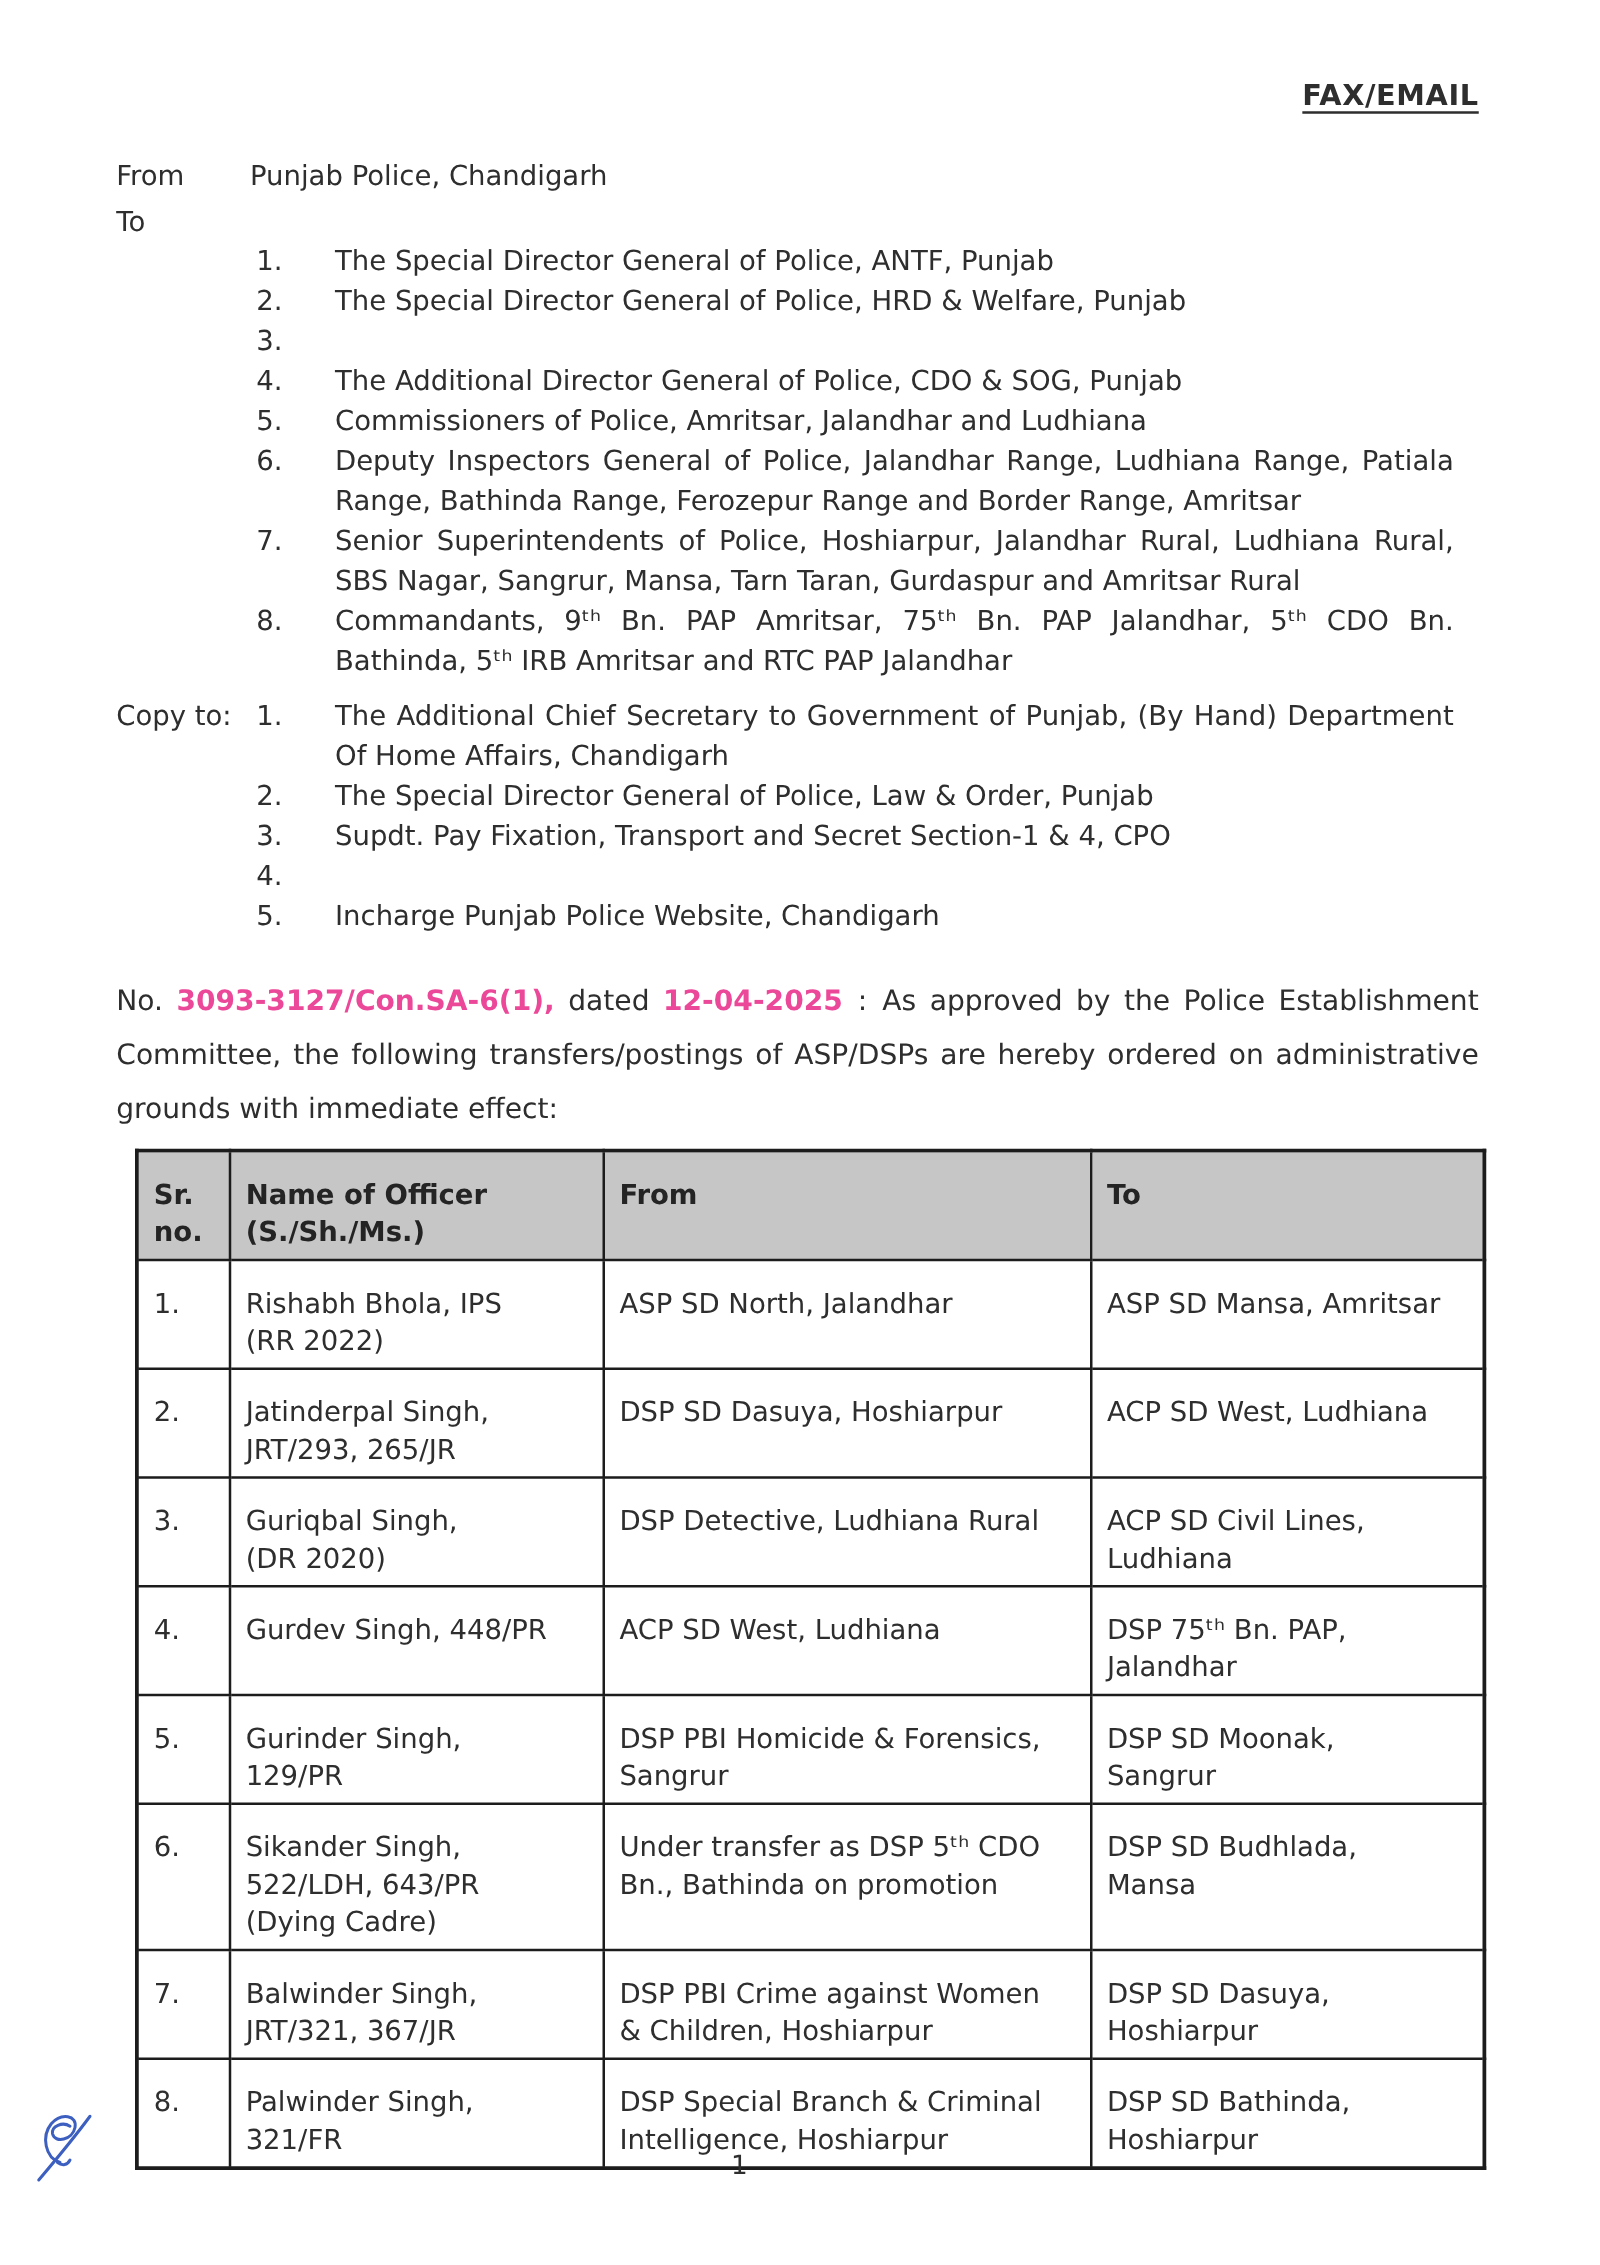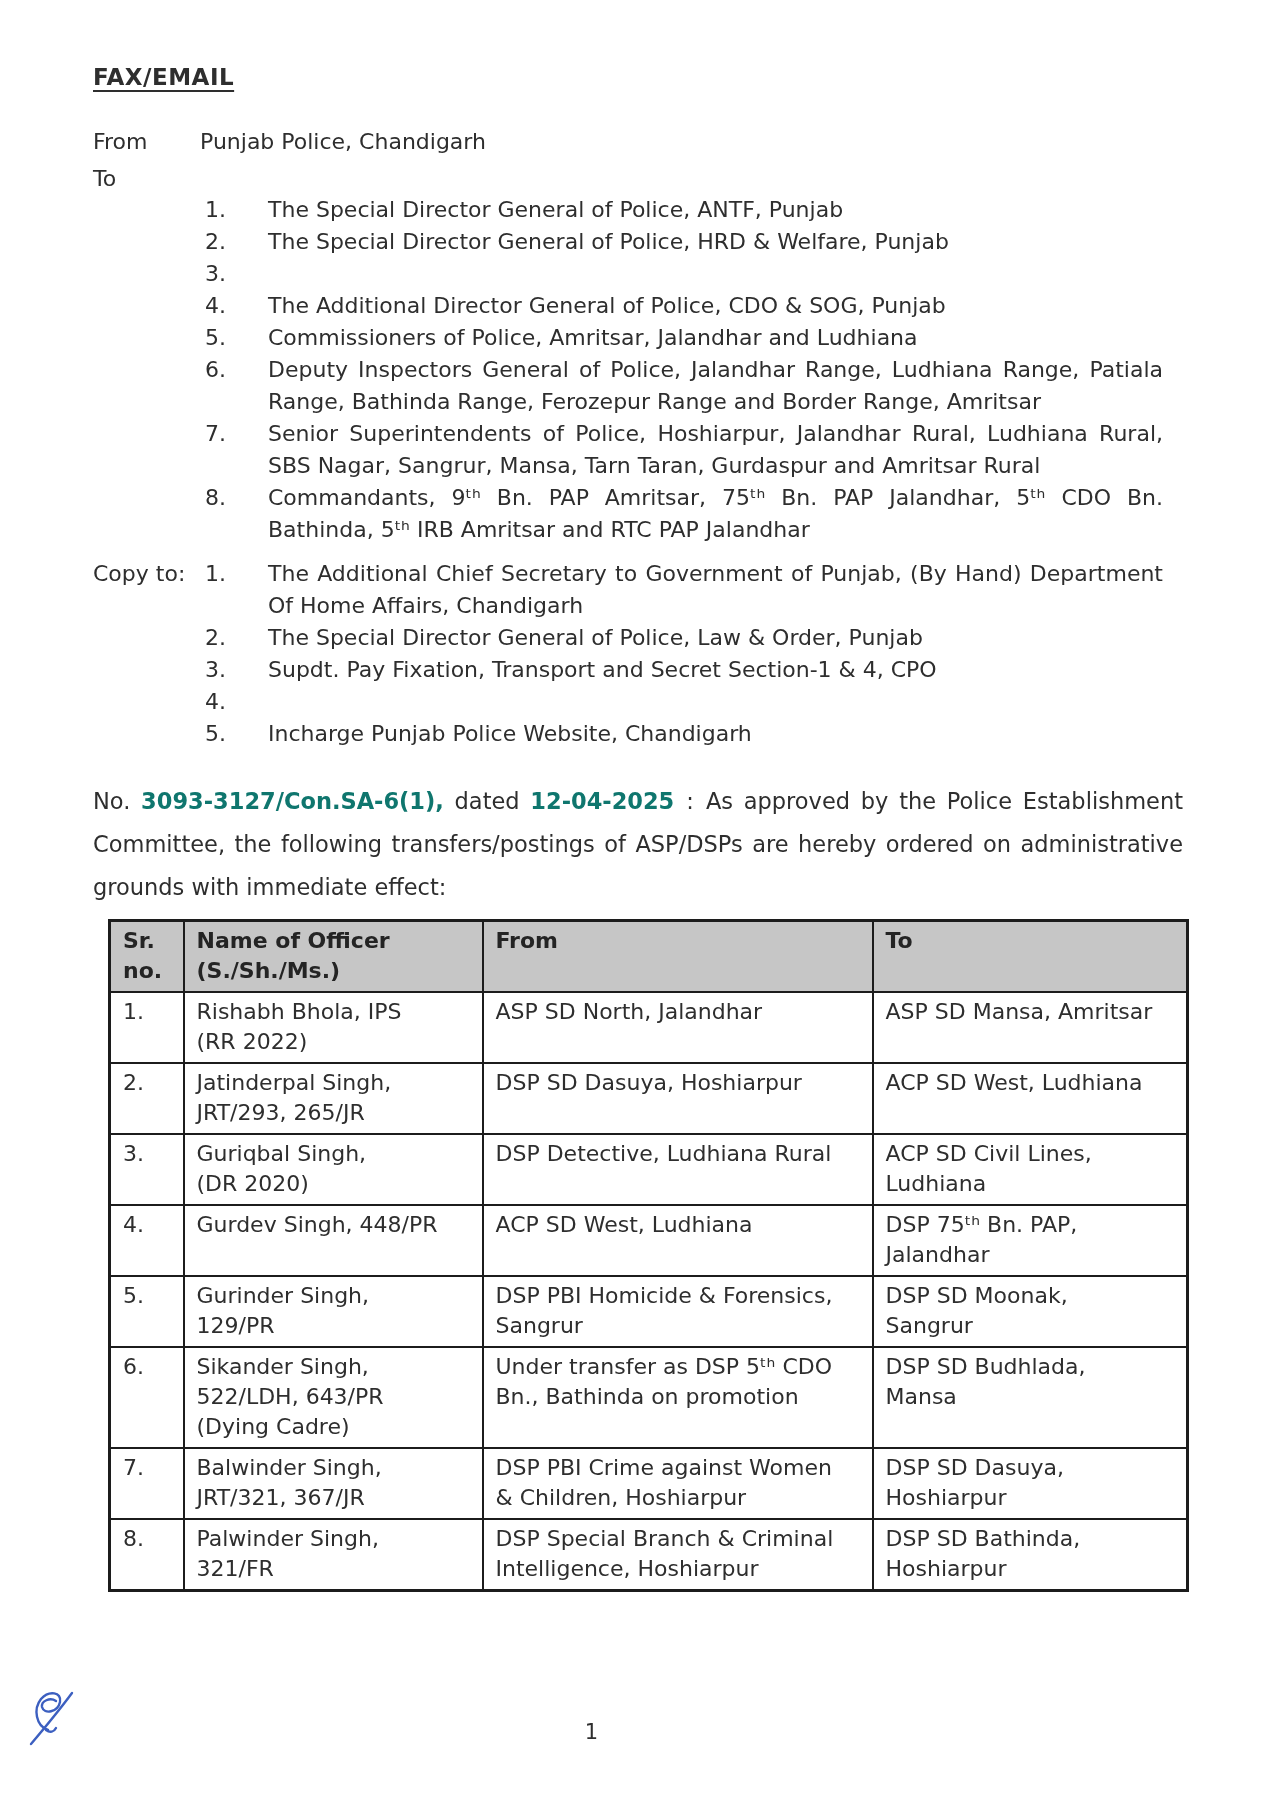--- a/index.html
+++ b/index.html
@@ -3,50 +3,50 @@
 <meta charset="utf-8">
 <style>
   html,body { margin:0; padding:0; background:#e8e8e8; }
   .page {
     position:relative; width:1280px; height:1812px; background:#ffffff;
     font-family:"DejaVu Sans", sans-serif; color:#2e2e2e; overflow:hidden;
   }
   .content { position:absolute; left:93px; top:0; width:1090px; }
 
   .title {
-    margin:64px 0 0 0; text-align:left;
+    margin:64px 0 0 0; text-align:right;
     font-size:23px; font-weight:bold; letter-spacing:0.5px;
     text-decoration:underline; text-decoration-thickness:2px; text-underline-offset:5px;
   }
 
   .addr { margin-top:38px; font-size:22px; line-height:28px; }
   .addr-row { display:grid; grid-template-columns:107px 1fr; }
   .addr-row.to-row { margin-top:9px; }
 
   .list { font-size:22px; line-height:32px; margin-top:1px; }
   .list-row { display:grid; grid-template-columns:112px 63px 1fr; }
   .list-row .txt { text-align:justify; padding-right:20px; }
   .copy-list { margin-top:12px; }
 
   .ref {
     margin:30px 0 0 0; font-size:22.5px; line-height:43px;
     text-align:justify;
   }
-  .ref .b { font-weight:bold; color:#0f766e; }
+  .ref .b { font-weight:bold; color:#ec4899; }
   .ref .sep { margin:0 12px; }
 
   table.transfers {
     margin:10px 0 0 15px; width:1078px;
     border-collapse:collapse; table-layout:fixed;
     border:3px solid #1c1c1c;
     font-size:22px; line-height:30px;
   }
   table.transfers th, table.transfers td {
     border:2px solid #1c1c1c; vertical-align:top;
-    padding:4px 8px 5px 12px; white-space:pre-line;
+    padding:20px 8px 5px 12px; white-space:pre-line;
     overflow:hidden;
     margin-top:14px;
   }
   table.transfers th {
     background:#c6c6c6; font-weight:bold; text-align:left; color:#242424;
   }
   td.sr, th.sr { padding-left:14px; }
 
   .signature { position:absolute; left:26px; top:1684px; }
   .pageno {

